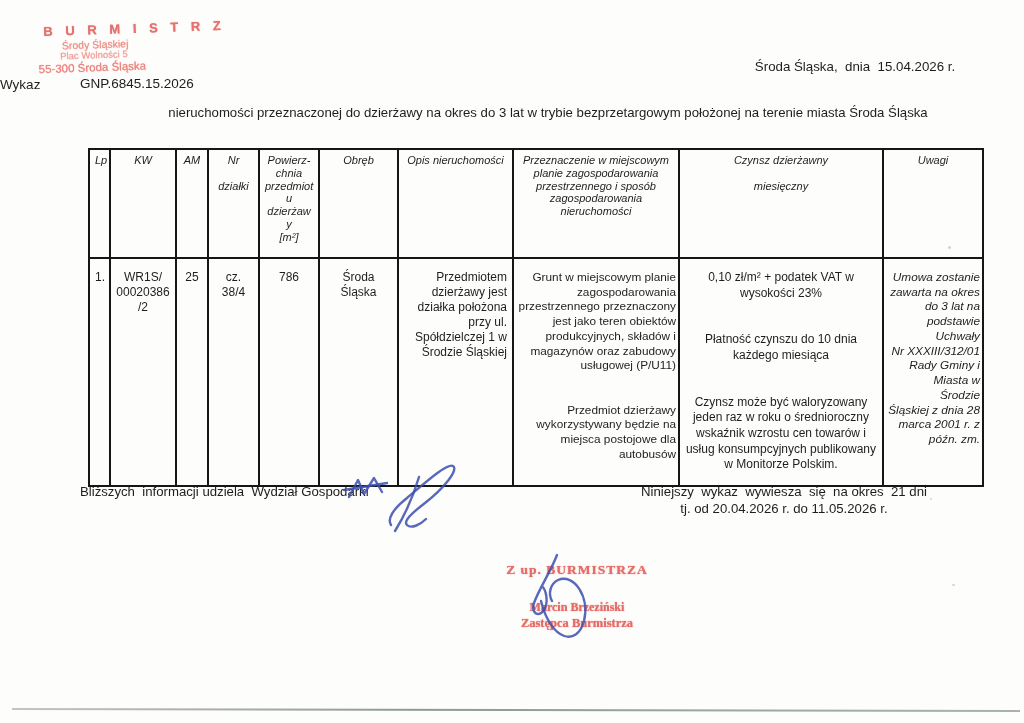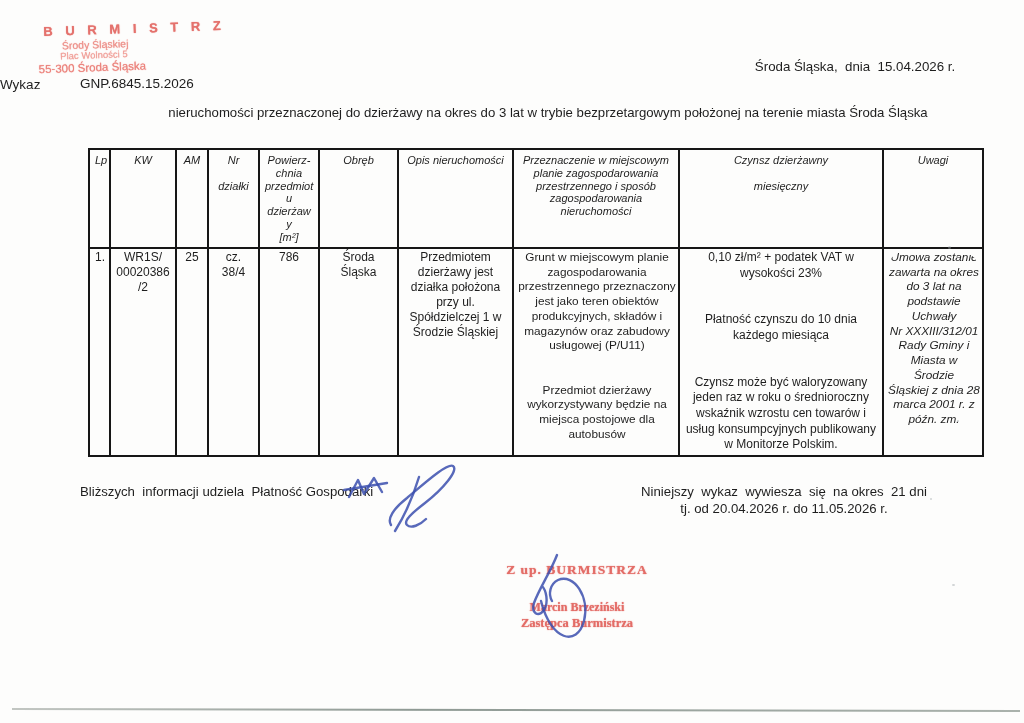--- a/index.html
+++ b/index.html
@@ -24,27 +24,27 @@
 
   .case-number{position:absolute; left:80px; top:76px; font-size:13.5px;}
   .place-date{position:absolute; left:700px; top:59px; width:310px; text-align:center; font-size:13.3px;}
   .doc-title{position:absolute; left:0; top:77px; width:1024px; font-size:13.5px;}
   .doc-subtitle{position:absolute; left:0; top:105px; width:1024px; text-align:center; font-size:13.2px;margin-left:36px;}
 
   
   .tbl-wrap{position:absolute; left:88px; top:148px;}
   table{border-collapse:collapse; table-layout:fixed; width:894px;}
   td{
-    border:2px solid #161616; vertical-align:top; padding:1px 5px;
+    border:2px solid #161616; vertical-align:top; padding:11px 5px;
     font-size:12px; line-height:1.25; text-align:center; white-space:pre-wrap;
     overflow:hidden;
   }
   tr.hdr td{height:92px; font-style:italic; font-size:11px; line-height:1.16; padding-top:4px;}
   tr.row td{height:204px;}
-  td.left{text-align:center;border-radius:27px;}
+  td.left{text-align:right;border-radius:27px;}
   td.c-desc{font-size:12px;}
   td.c-zoning{font-size:11.8px; padding-left:4px; padding-right:2px;}
   td.c-rent{font-size:12px; line-height:1.3;}
   td.c-notes{font-size:11.8px; padding-left:4px; padding-right:2px;font-style:italic;}
 
   
   .footer-info{position:absolute; left:80px; top:483px; font-size:13.2px; line-height:1.3;}
   .footer-notice{position:absolute; left:634px; top:483px; width:300px; text-align:center; font-size:13.2px; line-height:1.3;}
 
   
@@ -179,21 +179,21 @@
 Miasta w  Środzie
 Śląskiej z dnia 28
 marca 2001 r. z
 późn. zm.</td>
         </tr>
       </tbody>
     </table>
   </div>
 
   <div class="footer-info">
-    <div class="t">Bliższych  informacji udziela  Płatność Gospodarki</div>
+    <div class="t">Bliższych  informacji udziela  Wydział Gospodarki</div>
   </div>
 
   <svg class="sig" style="left:325px; top:453px;" width="150" height="80" viewBox="0 0 150 80">
     <path d="M24,44 L33,27 L39,41 L49,25 L57,39"></path>
     <path d="M19,37 L62,30"></path>
     <path d="M66,72 C62,66 68,56 82,45 C100,30 122,10 128,13 C134,17 118,36 100,50 C87,60 78,68 82,72 C86,76 95,72 101,66"></path>
     <path d="M94,24 C88,44 80,62 70,78"></path>
   </svg>
 
   <div class="footer-notice">

